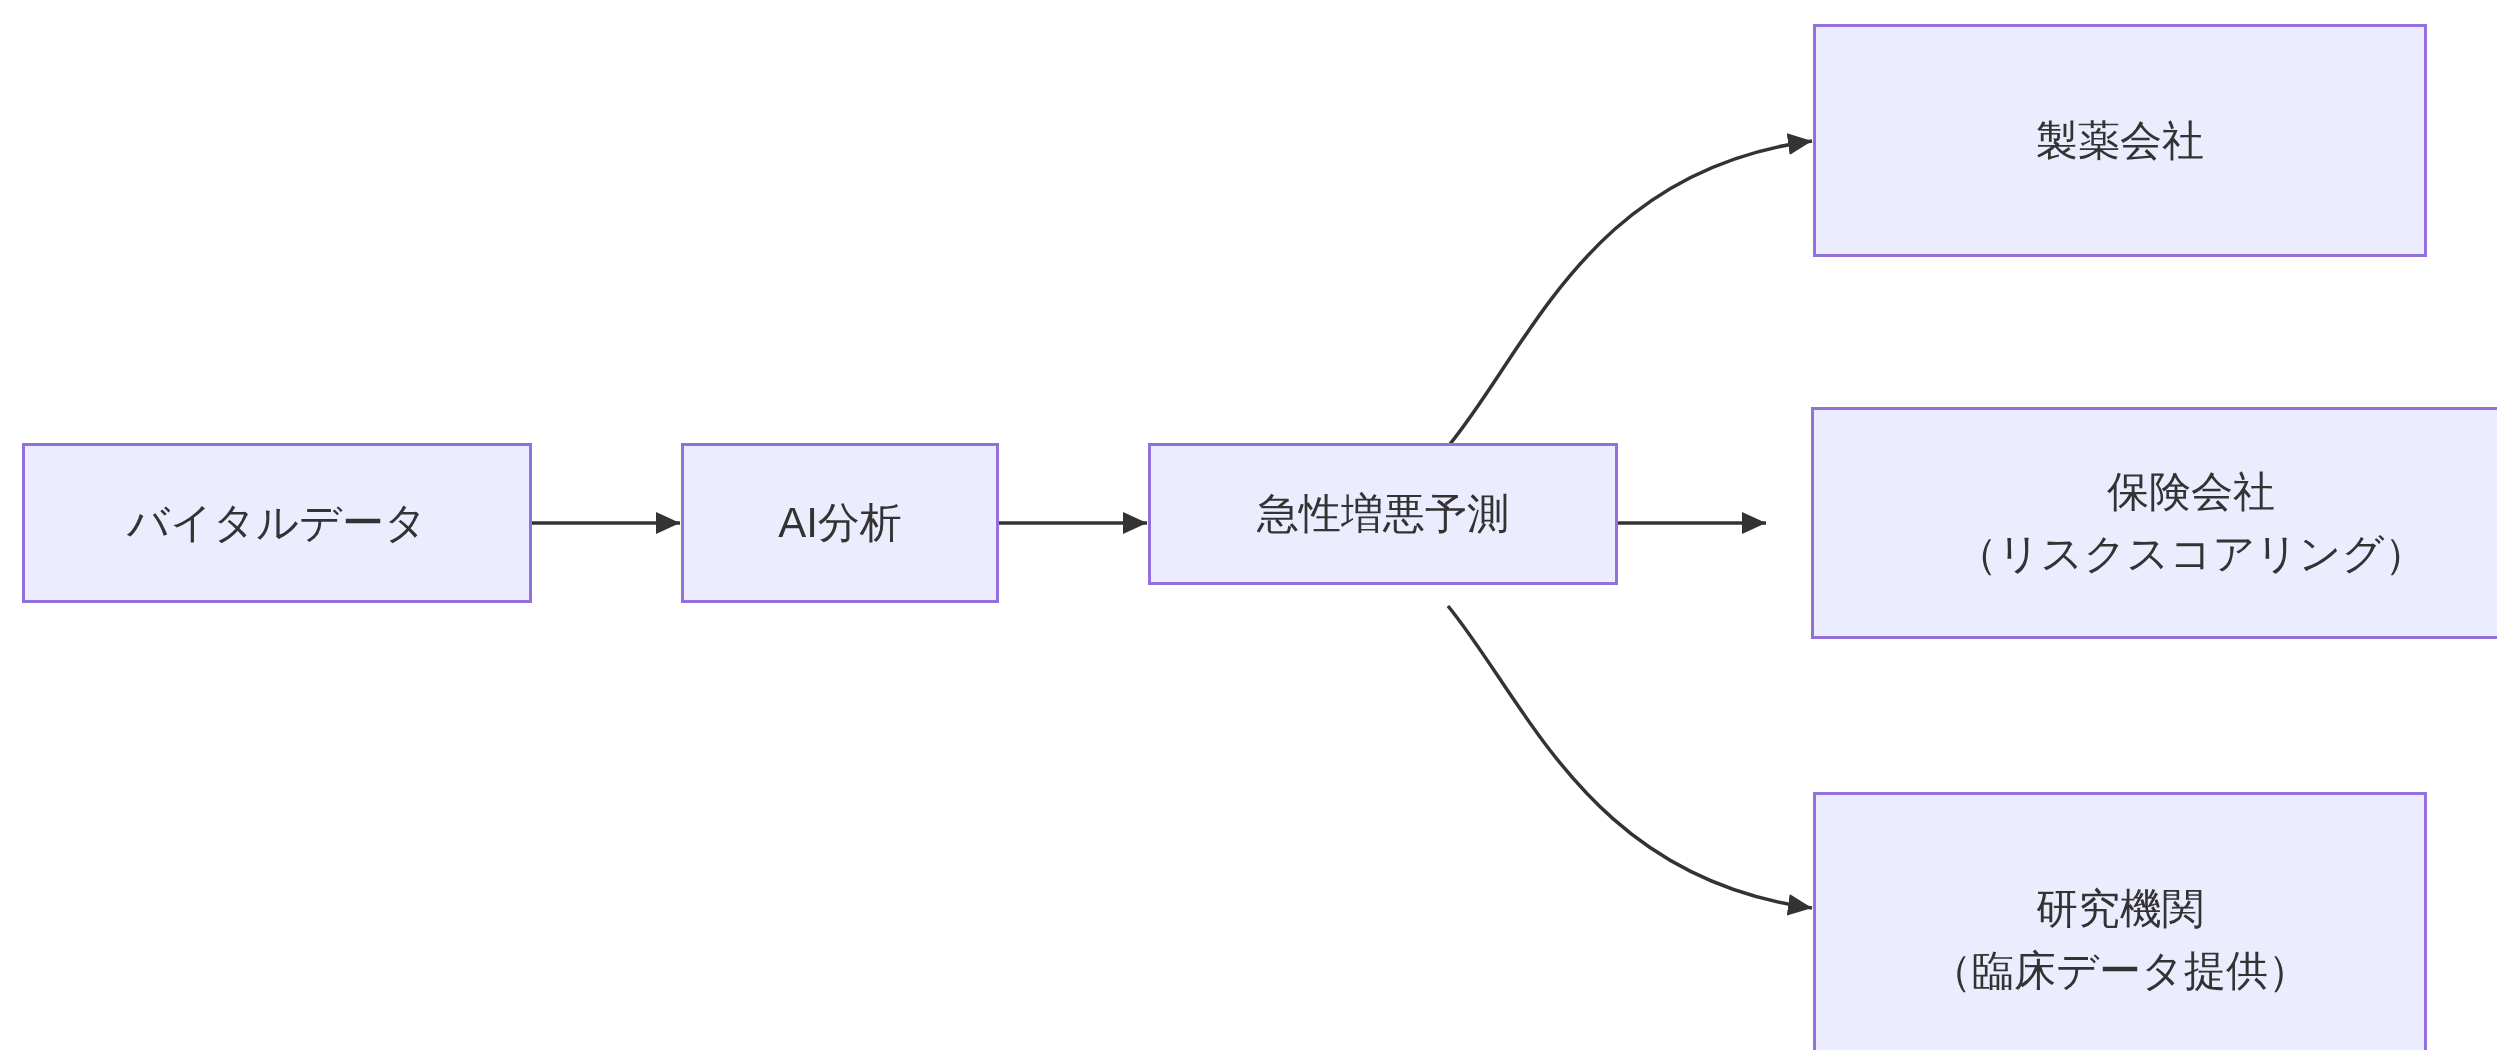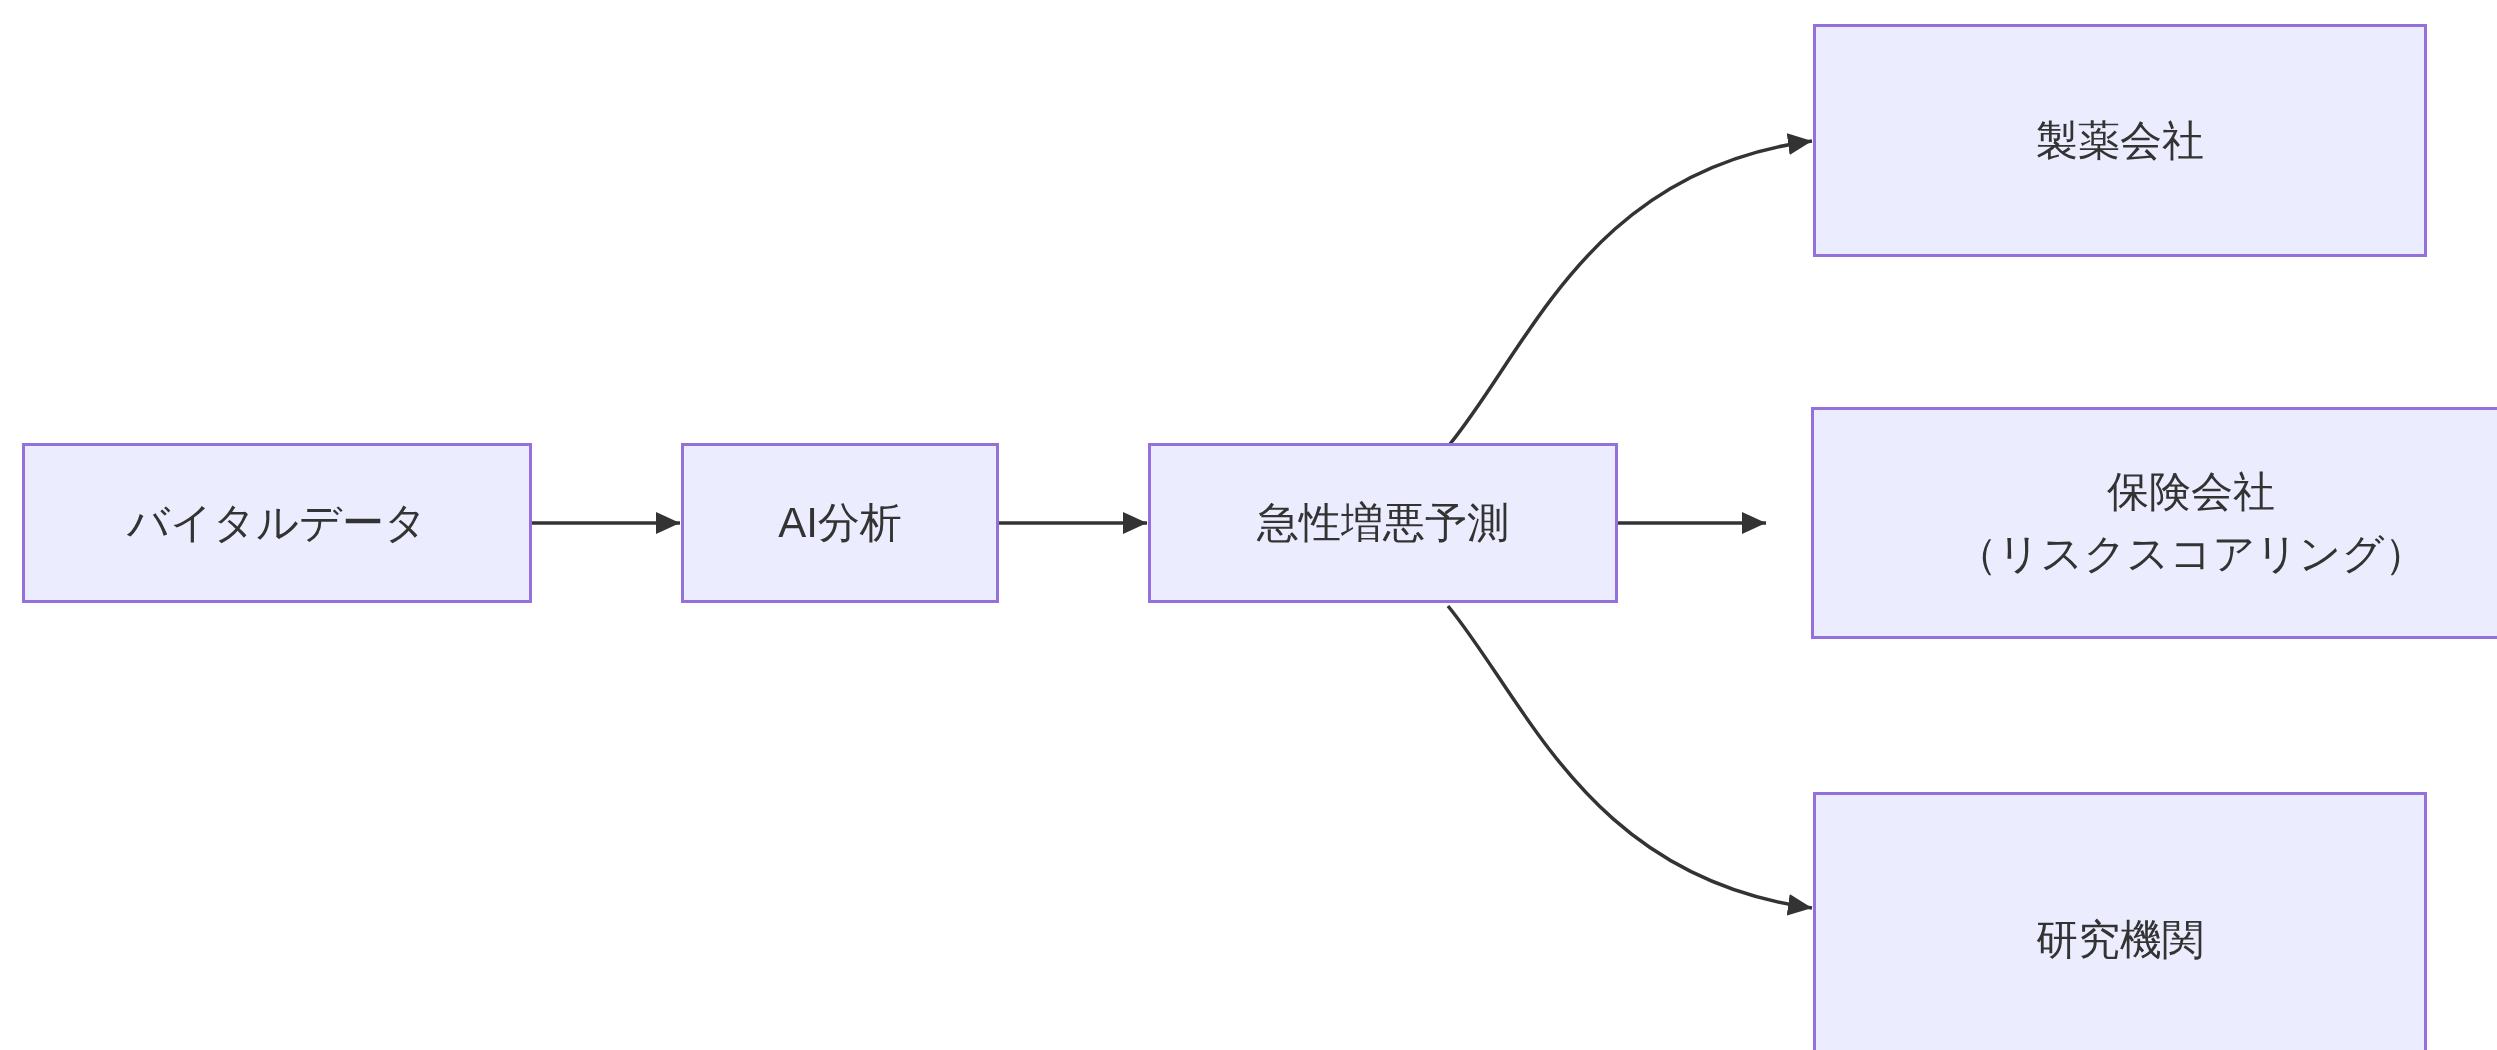--- a/index.html
+++ b/index.html
@@ -62,30 +62,31 @@
   </svg>
 
   <div class="node" style="left:681px; top:443px; width:318px; height:160px;">
     <span class="node-label">AI分析</span>
   </div>
 
   <div class="node" style="left:22px; top:443px; width:510px; height:160px;">
     <span class="node-label">バイタルデータ</span>
   </div>
 
-  <div class="node" style="left:1148px; top:443px; width:470px; height:160px;">
+  <div class="node" style="left:1148px; top:443px; width:470px; height:142px;">
     <span class="node-label">急性増悪予測</span>
   </div>
 
   <div class="node" style="left:1813px; top:24px; width:614px; height:233px;">
     <span class="node-label">製薬会社</span>
   </div>
 
   <div class="node" style="left:1767px; top:407px; width:760px; height:232px;margin-left:44px;">
     <span class="node-label">保険会社</span>
     <span class="node-sublabel">（リスクスコアリング）</span>
   </div>
 
   <div class="node" style="left:1813px; top:792px; width:614px; height:296px;">
     <span class="node-label">研究機関</span>
+    <span class="node-sublabel">（臨床データ提供）</span>
   </div>
 
 </div>
 
 </body></html>

